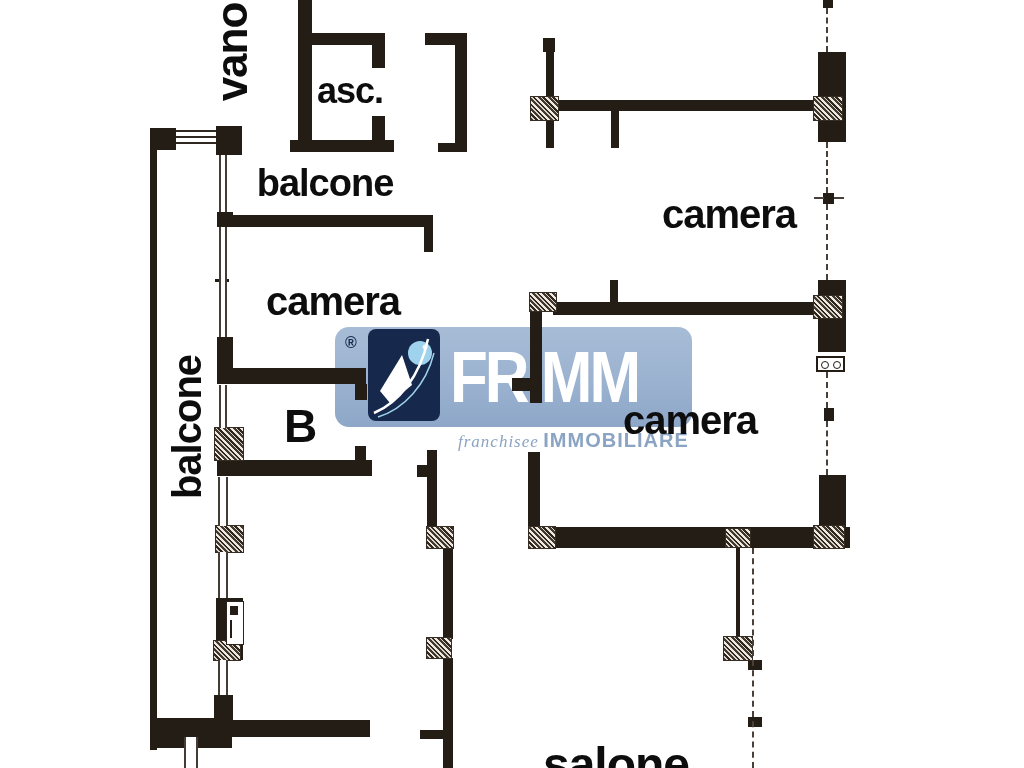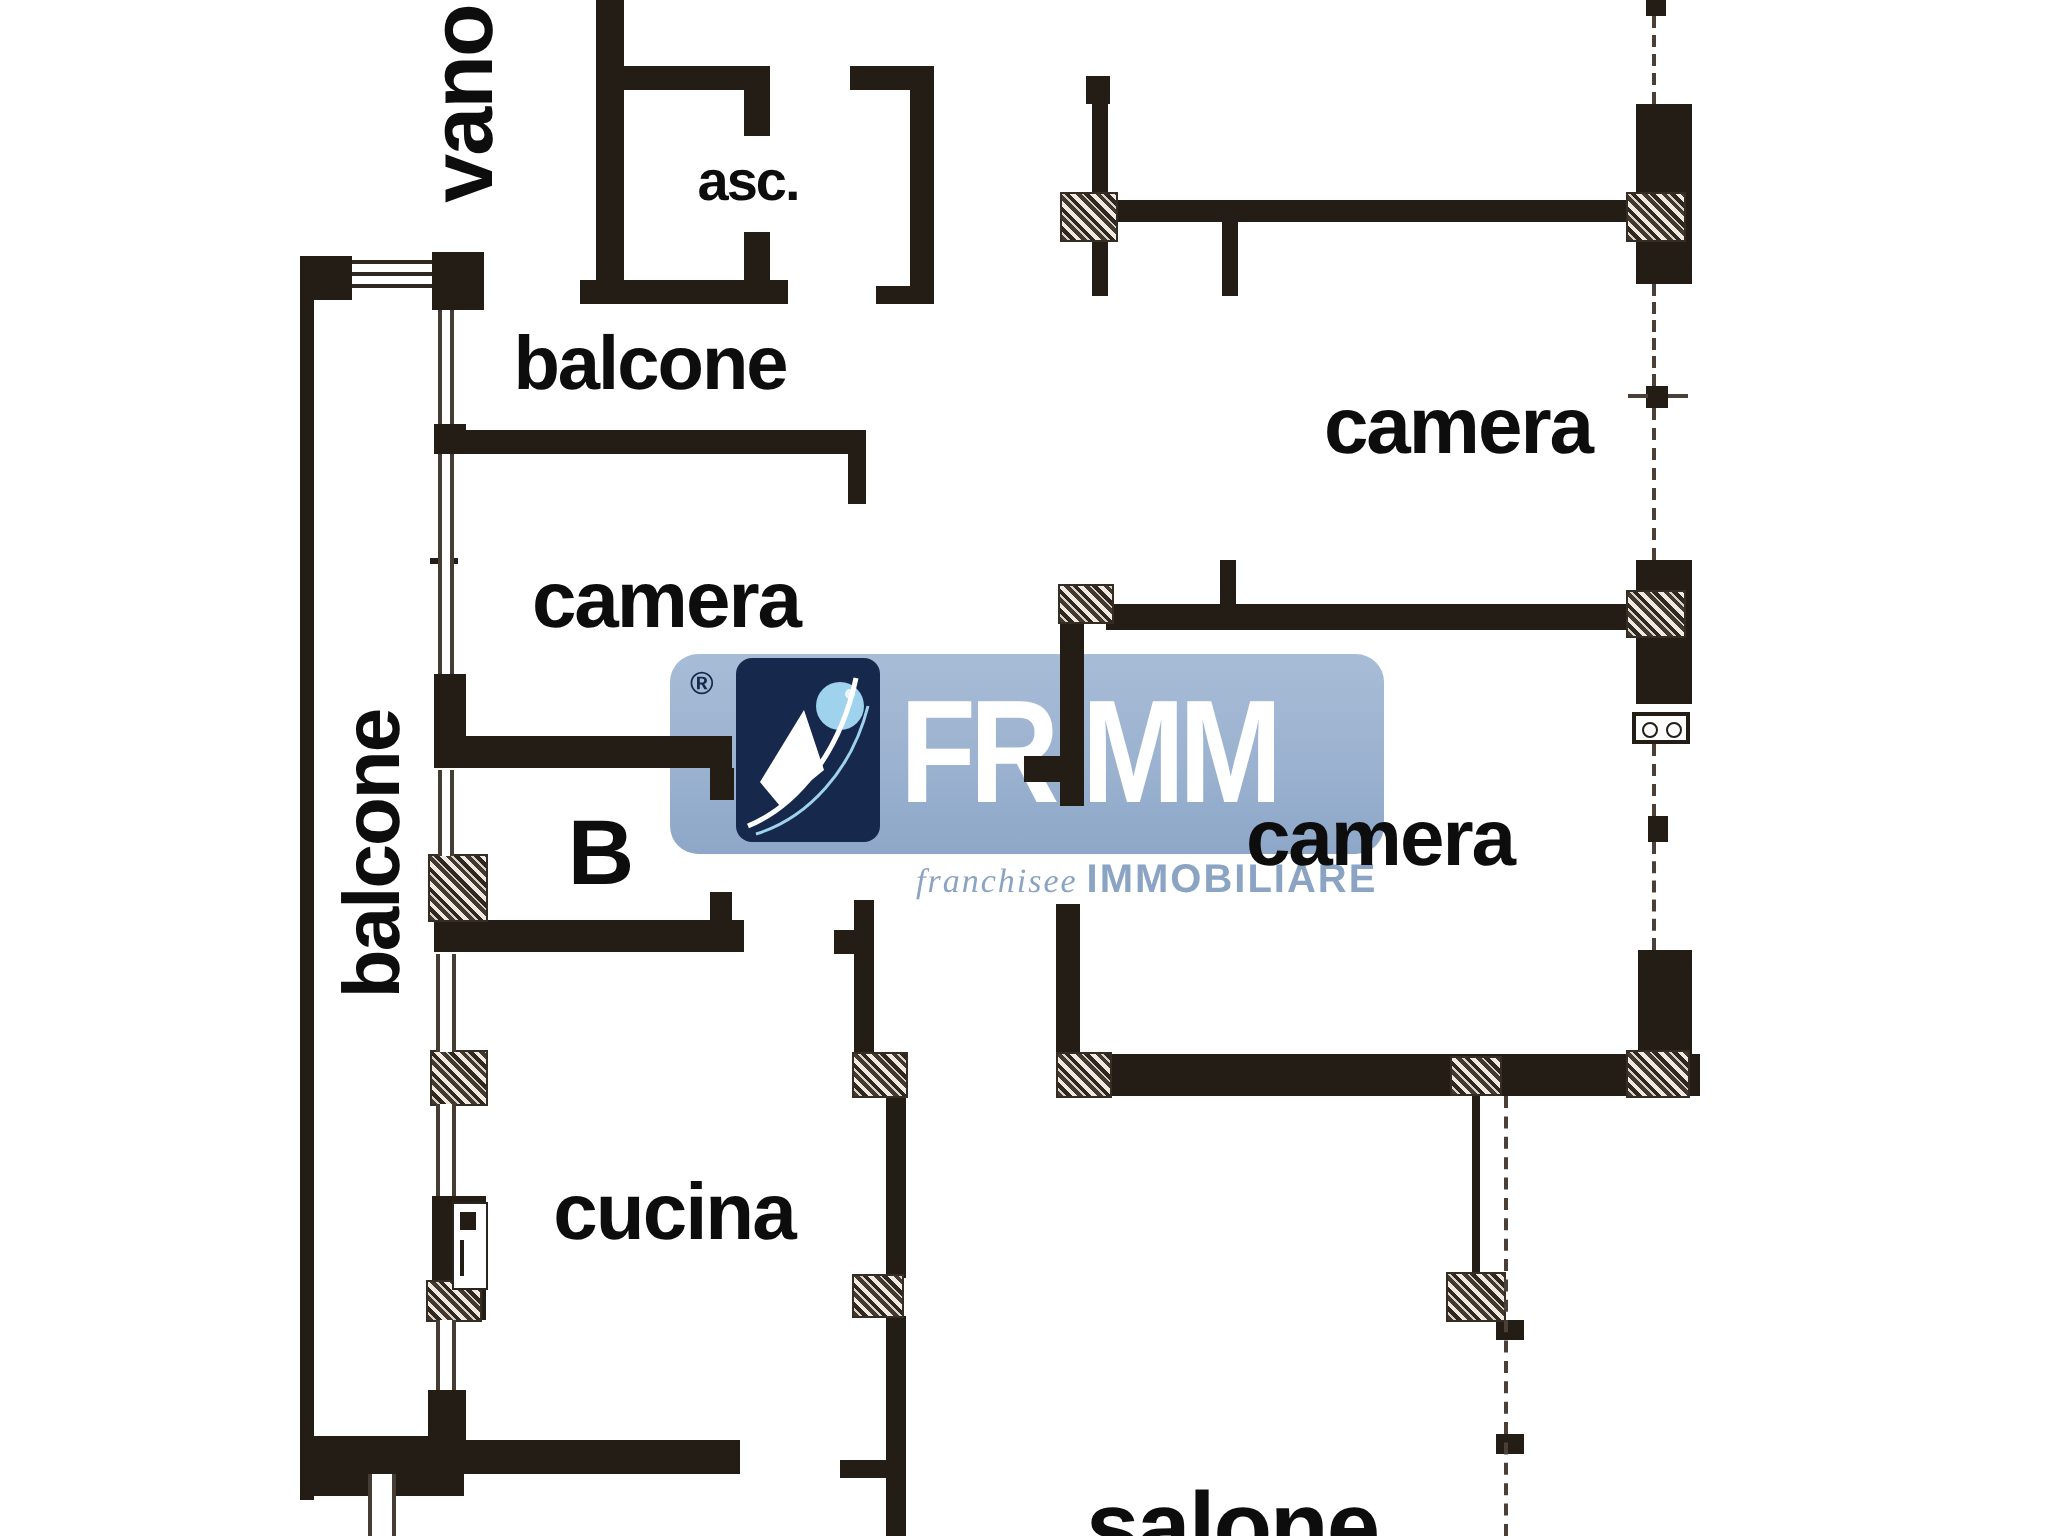--- a/index.html
+++ b/index.html
@@ -142,22 +142,21 @@
   <div id="boiler">
     <div class="sq"></div>
     <div class="ln"></div>
   </div>
   <div id="vent">
     <div class="c" style="left:3px"></div>
     <div class="c" style="left:15px"></div>
   </div>
 
   <div class="lbl rot" style="left:232px;top:52px;font-size:44px">vano</div>
-  <div class="lbl" style="left:374px;top:91px;font-size:28px">asc.</div>
+  <div class="lbl" style="left:350px;top:91px;font-size:36px">asc.</div>
   <div class="lbl" style="left:325px;top:183px;font-size:38px">balcone</div>
   <div class="lbl" style="left:333px;top:301px;font-size:40px">camera</div>
   <div class="lbl" style="left:729px;top:214px;font-size:40px">camera</div>
   <div class="lbl" style="left:300px;top:426px;font-size:46px">B</div>
   <div class="lbl rot" style="left:187px;top:427px;font-size:40px">balcone</div>
-  <div class="lbl" style="left:337px;top:607px;font-size:40px">cucina</div>
   <div class="lbl" style="left:690px;top:420px;font-size:40px">camera</div>
   <div class="lbl" style="left:616px;top:764px;font-size:48px">salone</div>
 </div>
 
 </body></html>

